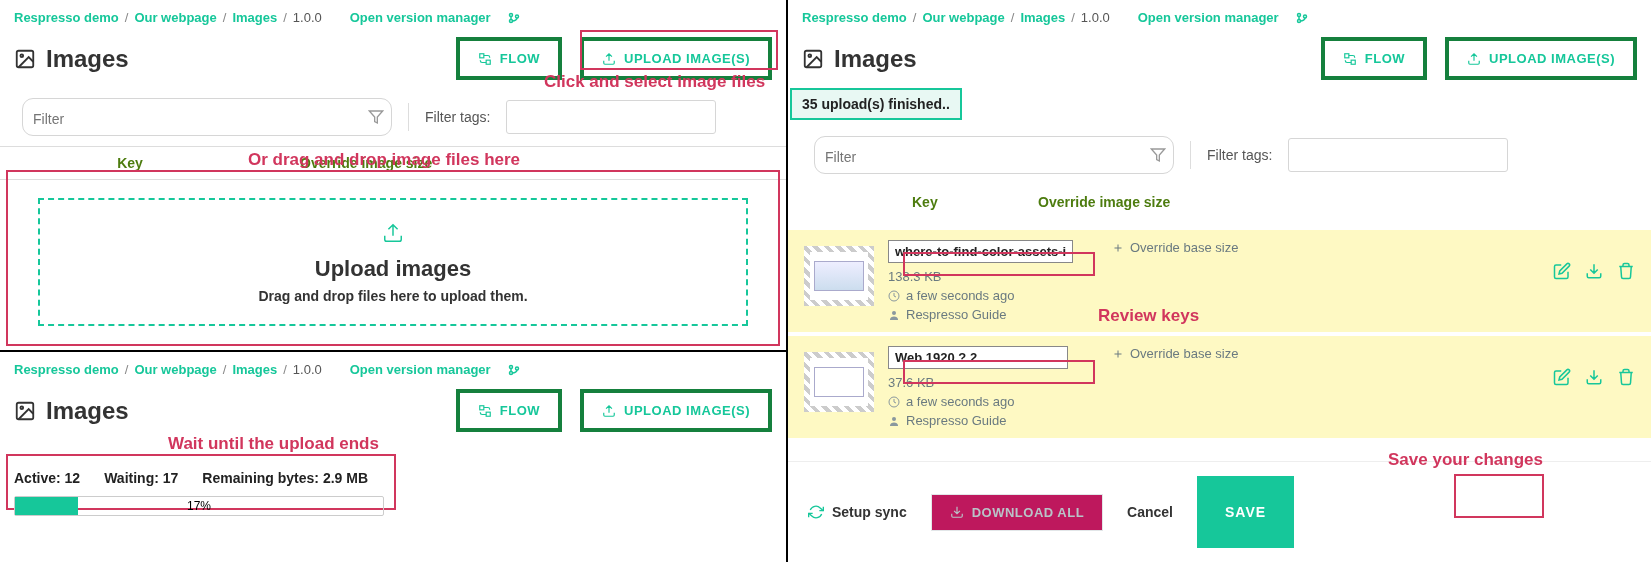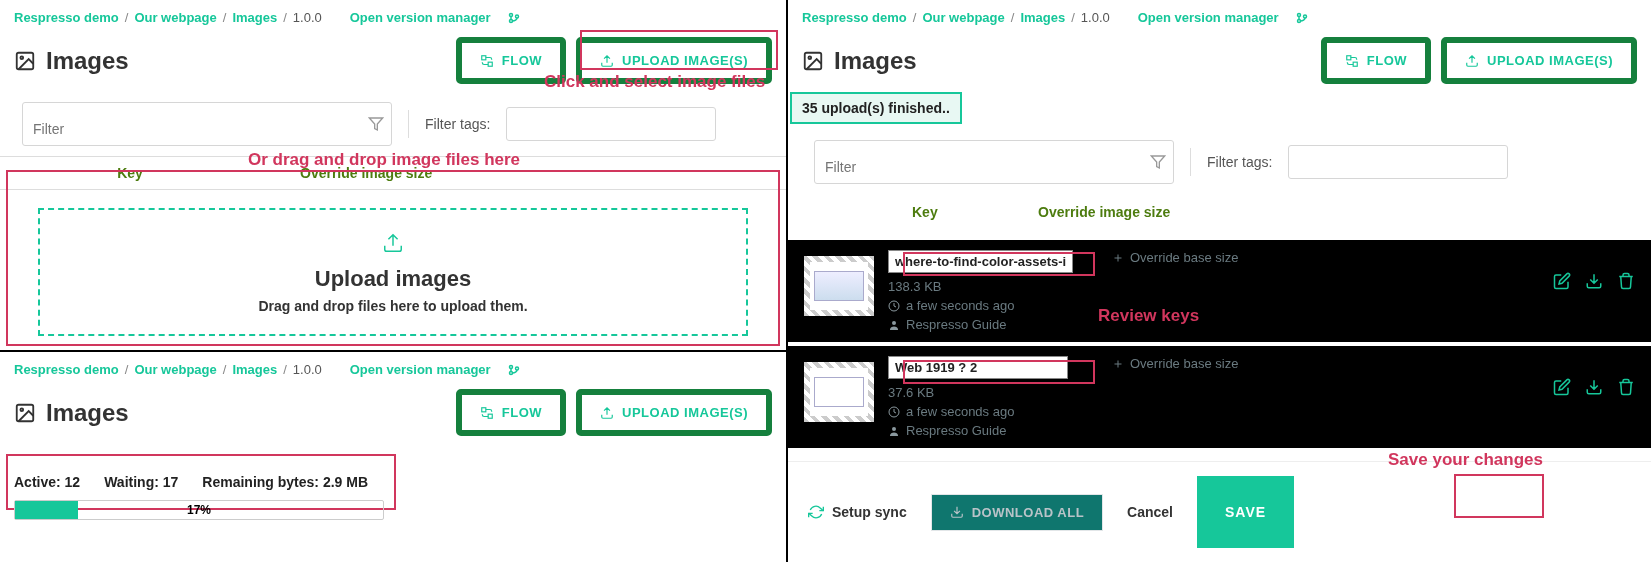--- a/index.html
+++ b/index.html
@@ -10,65 +10,65 @@
 .p3 { left: 788px; top: 0; width: 863px; height: 562px; }
 
 .breadcrumb { display: flex; align-items: center; gap: 6px; padding: 10px 14px 4px; font-size: 13px; }
 .bc-link { color: #16c79a; font-weight: 600; text-decoration: none; cursor: pointer; }
 .bc-sep { color: #888; }
 .bc-cur { color: #555; font-weight: 500; }
 .ovm { color: #16c79a; font-weight: 700; margin-left: 22px; display: inline-flex; align-items: center; gap: 17px; cursor: pointer; }
 
 .header-row { display: flex; align-items: center; padding: 8px 14px 8px; gap: 10px; }
 .page-title { display: flex; align-items: center; gap: 10px; font-size: 24px; font-weight: 700; color: #333; flex: 1; }
-.btn { border: 6px solid #15803d; color: #16c79a; background: #fff; padding: 10px 18px; font-size: 13px; font-weight: 700; letter-spacing: .5px; display: inline-flex; align-items: center; gap: 8px; cursor: pointer; border-radius: 5px; }
+.btn { border: 4px solid #15803d; color: #16c79a; background: #fff; padding: 10px 18px; font-size: 13px; font-weight: 700; letter-spacing: .5px; display: inline-flex; align-items: center; gap: 8px; cursor: pointer; border-radius: 0; margin-left: 8px; }
 .btn-icon { display: inline-flex; }
 
 .annot { color: #d1365d; font-weight: 700; font-size: 17px; position: absolute; pointer-events: none; }
 .annot-box { border: 2px solid #d1365d; position: absolute; pointer-events: none; }
 
 .filters { display: flex; align-items: center; padding: 10px 22px; gap: 16px; }
 .filter-input-wrap { position: relative; flex: 1; max-width: 370px; }
-.filter-input { width: 100%; border: 1px solid #d6d6d6; border-radius: 3px; padding: 18px 34px 8px 10px; font-size: 14px; color: #555; }
+.filter-input { width: 100%; border: 1px solid #d6d6d6; border-radius: 11px; padding: 12px 34px 8px 10px; font-size: 14px; color: #555; }
 .filter-icon { position: absolute; right: 8px; top: 50%; transform: translateY(-50%); color: #999; }
 .vsep { width: 1px; height: 28px; background: #ddd; }
 .filter-tags-label { font-size: 14px; color: #555; }
 .filter-tags-input { border: 1px solid #d6d6d6; border-radius: 3px; padding: 8px 10px; font-size: 14px; width: 210px; }
 
 .th-row { display: flex; border-top: 1px solid #ddd; border-bottom: 1px solid #ddd; padding: 8px 0; font-size: 14px; font-weight: 700; color: #4d7c0f; }
 .th-key { width: 260px; text-align: center; }
 .th-override { flex: 1; text-align: left; padding-left: 40px; }
 
 .drop-zone { margin: 18px 38px 0; border: 2px dashed #16c79a; padding: 22px 0 20px; text-align: center; }
 .dz-title { font-size: 22px; font-weight: 700; color: #333; margin-top: 8px; }
 .dz-sub { font-size: 14px; font-weight: 600; color: #333; margin-top: 6px; }
 
 .upload-status { display: flex; gap: 24px; padding: 6px 14px; font-size: 14px; font-weight: 700; color: #222; }
 .progress-bar-wrap { margin: 4px 14px 0; border: 1px solid #ccc; height: 20px; position: relative; border-radius: 2px; }
 .progress-fill { height: 100%; background: #16c79a; }
-.progress-label { position: absolute; left: 50%; top: 50%; transform: translate(-50%,-50%); font-size: 12px; font-weight: 700; }
+.progress-label { position: absolute; left: 50%; top: 50%; transform: translate(-50%,-50%); font-size: 12px; font-weight: 400; }
 
 .toast { border: 2px solid #16c79a; background: #e8f8f3; padding: 6px 10px; font-size: 14px; font-weight: 700; color: #222; margin: 0; display: inline-block; }
 
 .list { margin-top: 6px; }
-.row { display: flex; align-items: flex-start; padding: 10px 16px; background: #000000; border-bottom: 4px solid #fff; gap: 14px; }
+.row { display: flex; align-items: flex-start; padding: 10px 16px; background: #fef9c3; border-bottom: 4px solid #fff; gap: 14px; }
 .thumb { width: 70px; height: 60px; background: #fff; border: 6px solid transparent; border-image: repeating-linear-gradient(45deg,#ccc,#ccc 4px,#fff 4px,#fff 8px) 6; display: flex; align-items: center; justify-content: center; margin-top: 6px; }
 .thumb-inner { width: 50px; height: 30px; background: linear-gradient(#eef,#cde); border: 1px solid #aac; }
 .row-main { flex: 0 0 190px; }
 .key-box { background: #fff; border: 1px solid #888; padding: 3px 6px; font-size: 13px; font-weight: 700; color: #222; display: inline-block; min-width: 180px; }
 .meta { font-size: 13px; color: #6a7a80; margin-top: 4px; display: flex; align-items: center; gap: 6px; }
 .meta.first { margin-top: 6px; }
 .override-col { flex: 1; padding-left: 20px; font-size: 13px; color: #6a7a80; }
 .override-add { display: inline-flex; align-items: center; gap: 6px; cursor: pointer; }
 .row-actions { display: flex; gap: 14px; align-items: center; margin-top: 22px; }
 .row-actions svg { cursor: pointer; }
 
 .footer { position: absolute; left: 0; right: 0; bottom: 0; background: #fff; border-top: 1px solid #eee; padding: 14px 20px; display: flex; align-items: center; gap: 24px; }
 .foot-link { color: #333; font-weight: 700; font-size: 14px; display: inline-flex; align-items: center; gap: 8px; cursor: pointer; }
-.btn-dl { color: #b9c3c8; border: 1px solid #e2e6e8; background: #0f766e; padding: 10px 18px; font-size: 13px; font-weight: 700; display: inline-flex; align-items: center; gap: 8px; letter-spacing: .5px; }
+.btn-dl { color: #b9c3c8; border: 1px solid #e2e6e8; background: #be185d; padding: 10px 18px; font-size: 13px; font-weight: 700; display: inline-flex; align-items: center; gap: 8px; letter-spacing: .5px; }
 .btn-save { background: #16c79a; color: #fff; border: none; padding: 28px 28px; font-size: 14px; font-weight: 700; letter-spacing: 1px; cursor: pointer; }
 
 .p3 .th-row { border-top: none; border-bottom: none; padding: 14px 0; }
 .p3 .th-key { width: 250px; text-align: left; padding-left: 124px; }
 .p3 .th-override { padding-left: 0; }
 .p3 .filters { padding: 16px 26px 6px; }
 .p3 .filter-input-wrap { max-width: 360px; }
 .p3 .filter-tags-input { width: 220px; }
 </style>
 </head>
@@ -188,20 +188,21 @@
       <span>FLOW</span>
     </button>
     <button class="btn">
       <svg class="btn-icon" width="14" height="14" viewBox="0 0 24 24" fill="none" stroke="#16c79a" stroke-width="2">
           <path d="M21 15v4a2 2 0 01-2 2H5a2 2 0 01-2-2v-4M17 8l-5-5-5 5M12 3v12"></path>
         </svg>
       <span>UPLOAD IMAGE(S)</span>
     </button>
   </div>
 
+  <div class="annot" style="left:168px; top:82px;">Wait until the upload ends</div>
   <div class="annot-box" style="left:6px; top:102px; width:390px; height:56px;"></div>
 
   <div class="upload-status" style="margin-top:24px;">
     <span><span>Active:</span> <span>12</span></span>
     <span><span>Waiting:</span> <span>17</span></span>
     <span><span>Remaining bytes:</span> <span>2.9 MB</span></span>
   </div>
   <div class="progress-bar-wrap" style="width:370px;">
     <div class="progress-fill" style="width:17%;"></div>
     <div class="progress-label">17%</div>
@@ -317,21 +318,21 @@
             <path d="M3 6h18M8 6V4a2 2 0 012-2h4a2 2 0 012 2v2M19 6l-1 14a2 2 0 01-2 2H8a2 2 0 01-2-2L5 6"></path>
           </svg>
       </div>
     </div>
 
     <div class="row">
       <div class="thumb">
           <div class="thumb-inner" style="background:#fff;"></div>
         </div>
       <div class="row-main">
-        <span class="key-box">Web 1919 ? 2</span>
+        <span class="key-box">Web 1920 ? 2</span>
         <div class="meta first">37.6 KB</div>
         <div class="meta">
           <svg width="12" height="12" viewBox="0 0 24 24" fill="none" stroke="#8a989e" stroke-width="2">
               <circle cx="12" cy="12" r="10"></circle>
               <path d="M12 6v6l4 2"></path>
             </svg>
           <span>a few seconds ago</span>
         </div>
         <div class="meta">
           <svg width="12" height="12" viewBox="0 0 24 24" fill="#8a989e">

